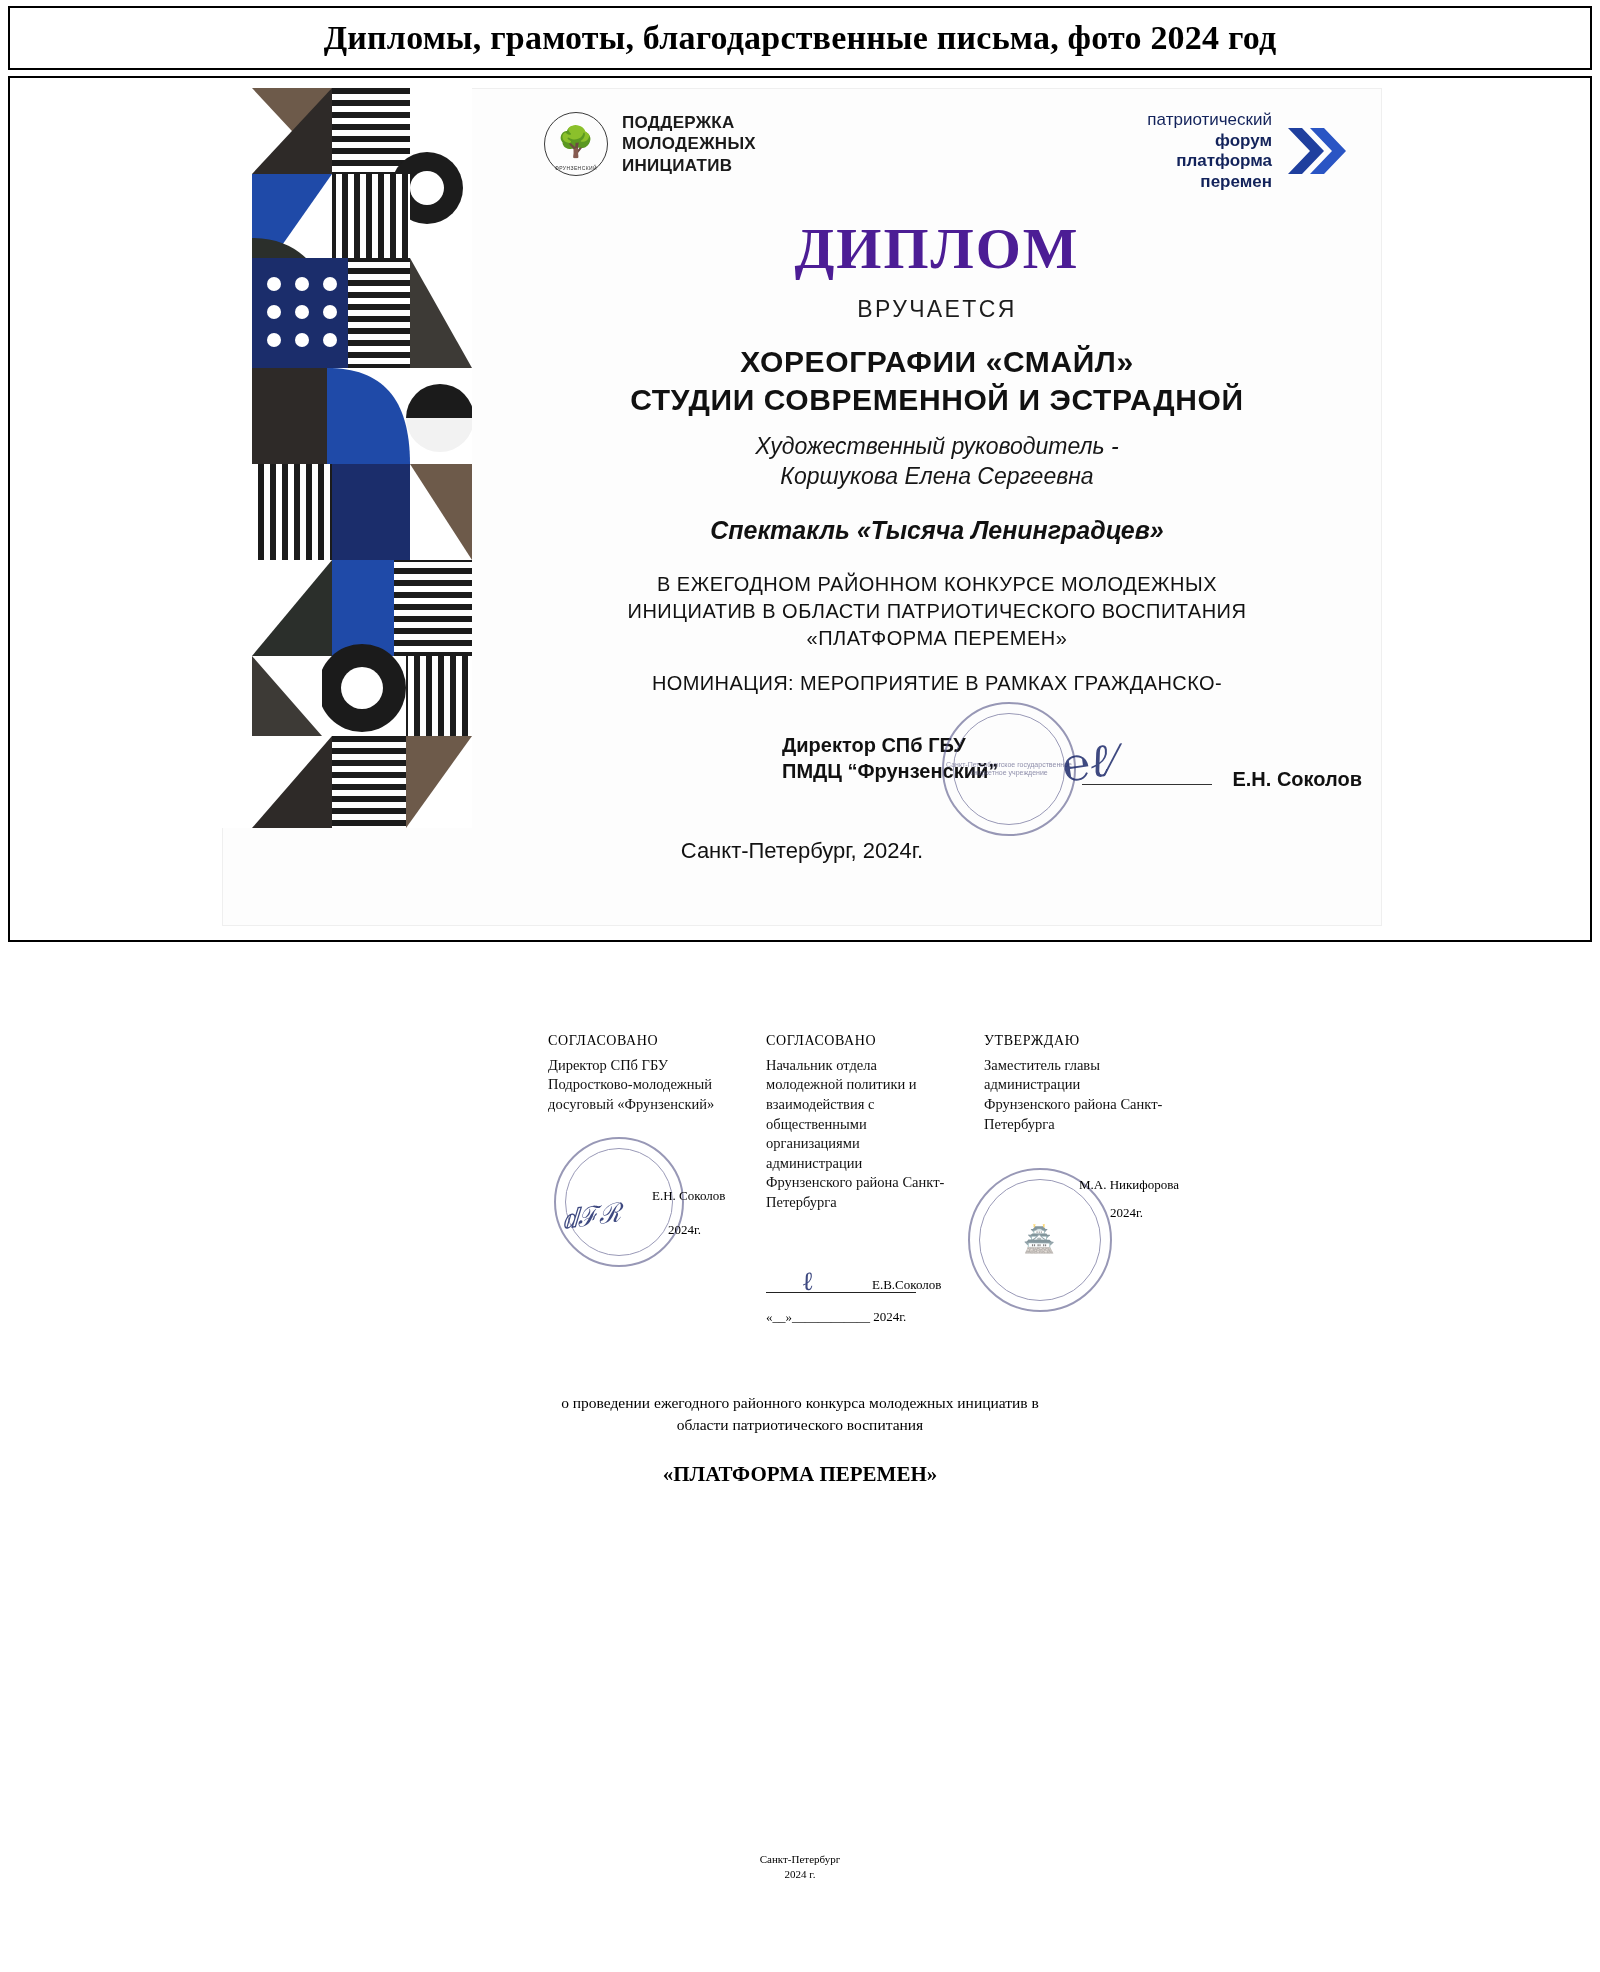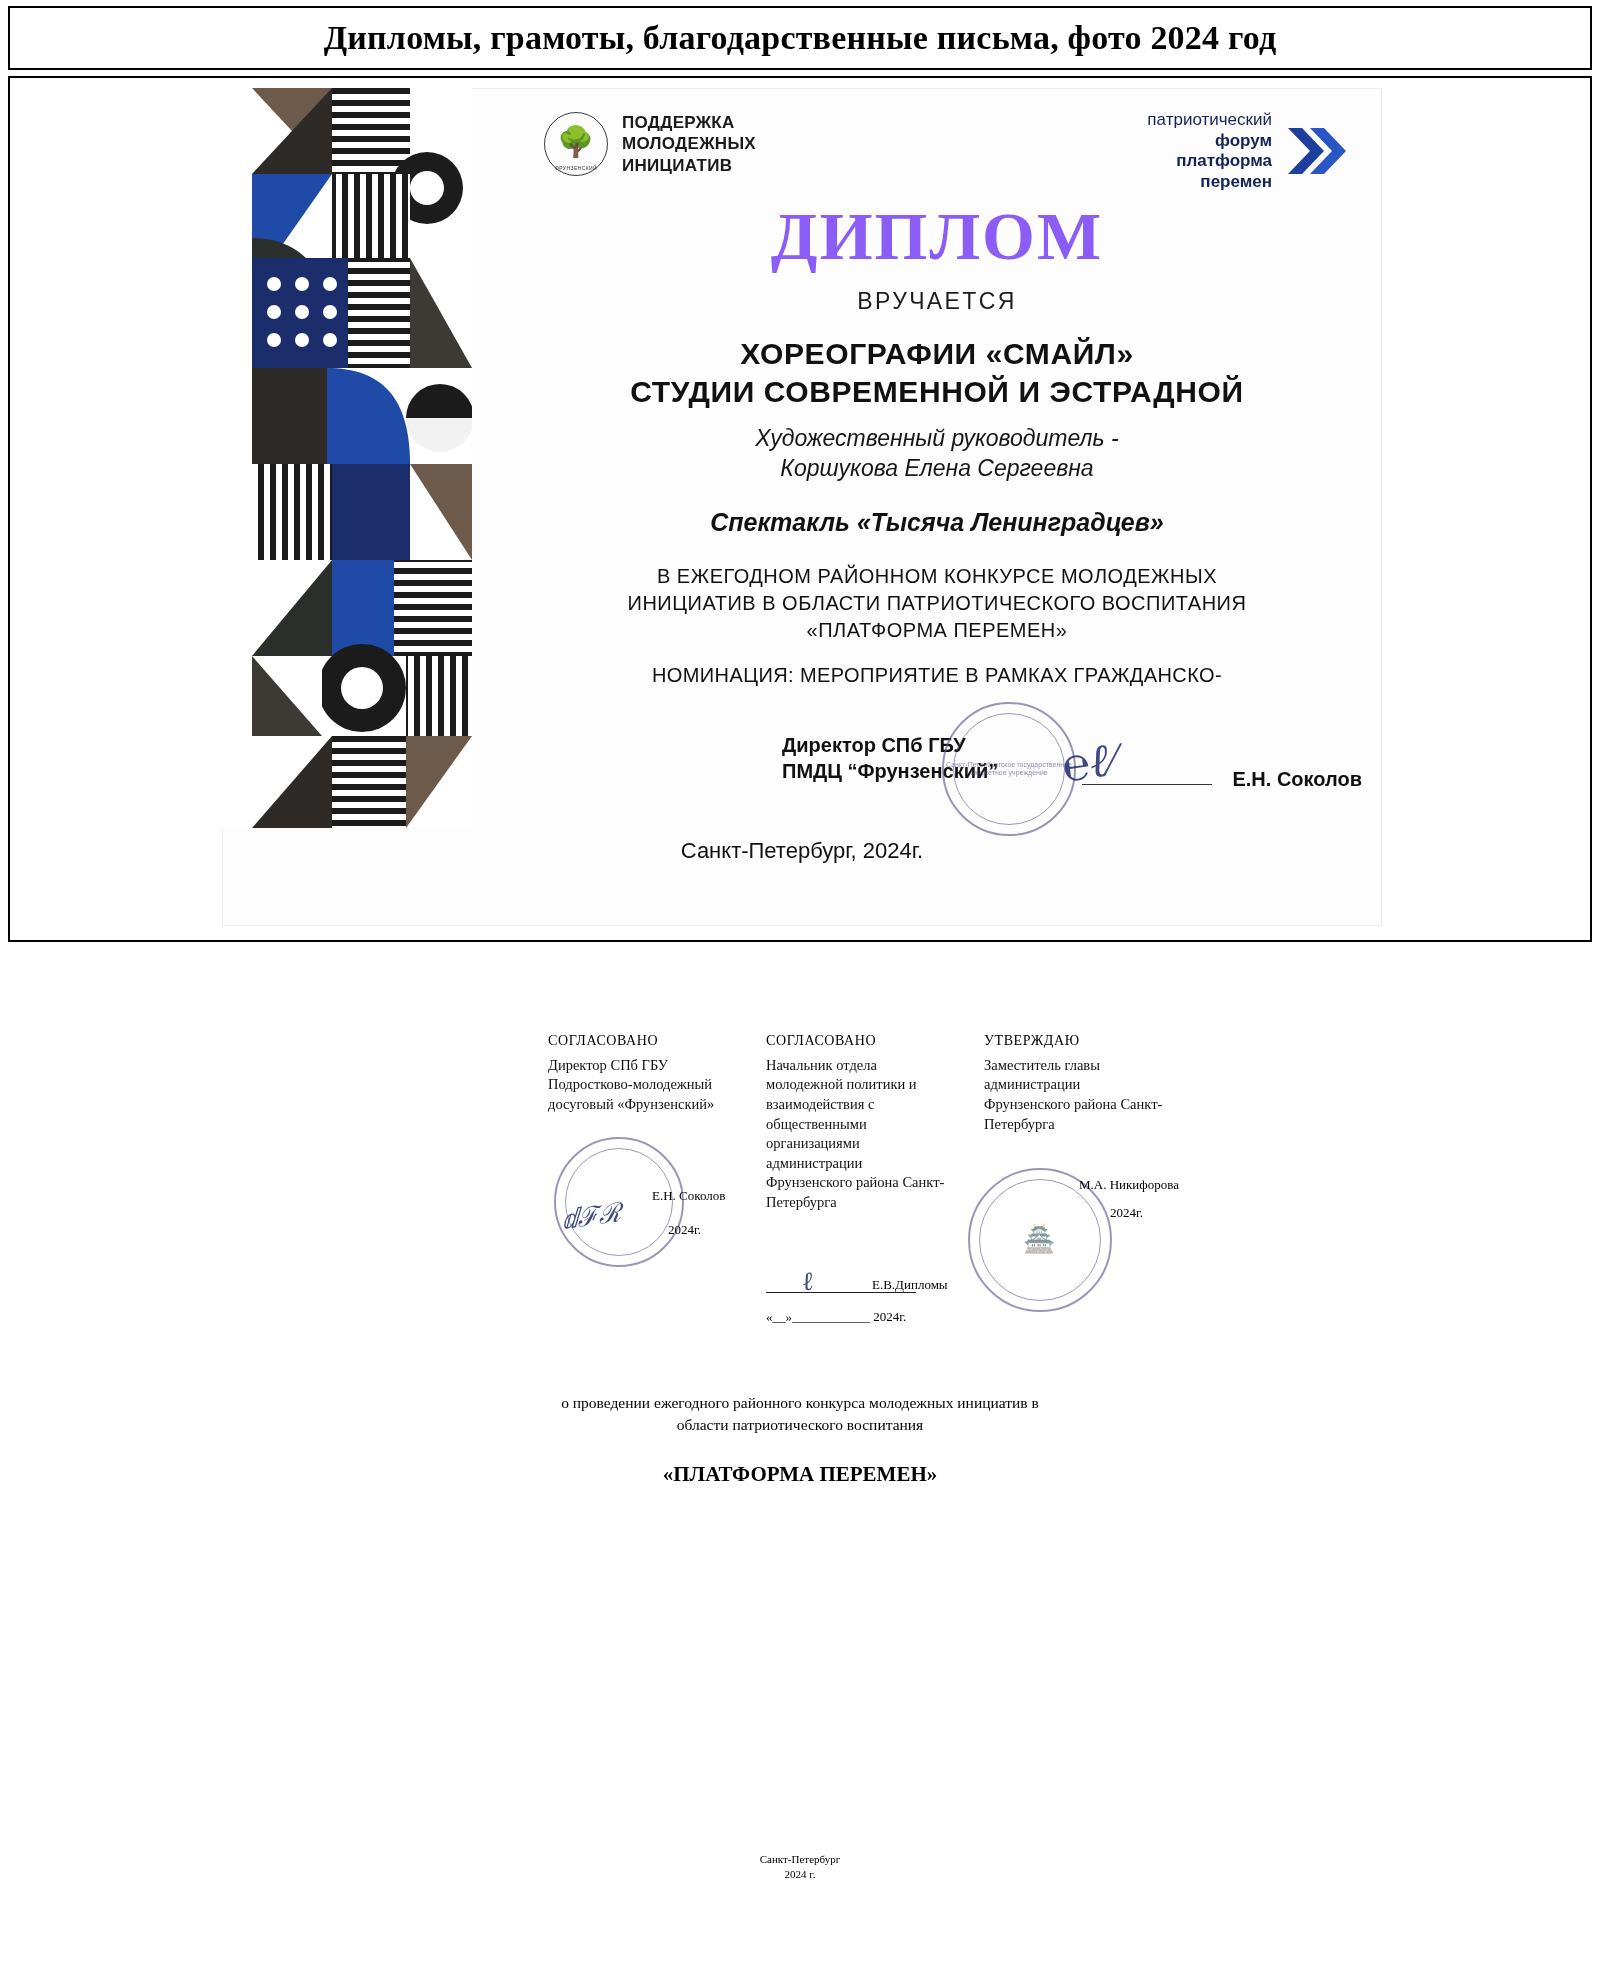--- a/index.html
+++ b/index.html
@@ -136,25 +136,25 @@
     left: 300px;
     right: 30px;
     top: 110px;
     text-align: center;
     font-family: "Liberation Sans", sans-serif;
     color: #111;
   }
   .d-title {
     font-family: "Liberation Serif", serif;
     font-weight: bold;
-    font-size: 68px;
+    font-size: 58px;
     letter-spacing: 2px;
     line-height: 1;
-    color: #8b5cf6;
-    margin-top: 4px;
+    color: #4c1d95;
+    margin-top: 22px;
   }
   .d-sub {
     font-size: 23px;
     letter-spacing: 2.4px;
     margin-top: 18px;
     color: #1c1c1c;
   }
   .d-recipient {
     font-weight: bold;
     font-size: 30px;
@@ -508,21 +508,21 @@
         <div class="sig-date" style="left:120px; top:98px;">2024г.</div>
       </div>
     </div>
 
     <div class="appr-col">
       <div class="hd">СОГЛАСОВАНО</div>
       <div class="lines">Начальник отдела молодежной политики и взаимодействия с общественными организациями администрации Фрунзенского района Санкт-Петербурга</div>
       <div class="sig-area">
         <div style="position:absolute;left:0;top:72px;width:150px;height:1px;background:#222;"></div>
         <div class="scribble" style="left:36px; top:44px; font-size:26px;">ℓ</div>
-        <div class="sig-name" style="left:106px; top:56px;">Е.В.Дипломы</div>
+        <div class="sig-name" style="left:106px; top:56px;">Е.В.Соколов</div>
         <div class="sig-date" style="left:0px; top:88px;">«__»____________ 2024г.</div>
       </div>
     </div>
 
     <div class="appr-col">
       <div class="hd">УТВЕРЖДАЮ</div>
       <div class="lines">Заместитель главы администрации Фрунзенского района Санкт-Петербурга</div>
       <div class="sig-area">
         <div class="stamp" style="left:-16px; top:26px; width:140px; height:140px;">
           <div class="inner"></div>

